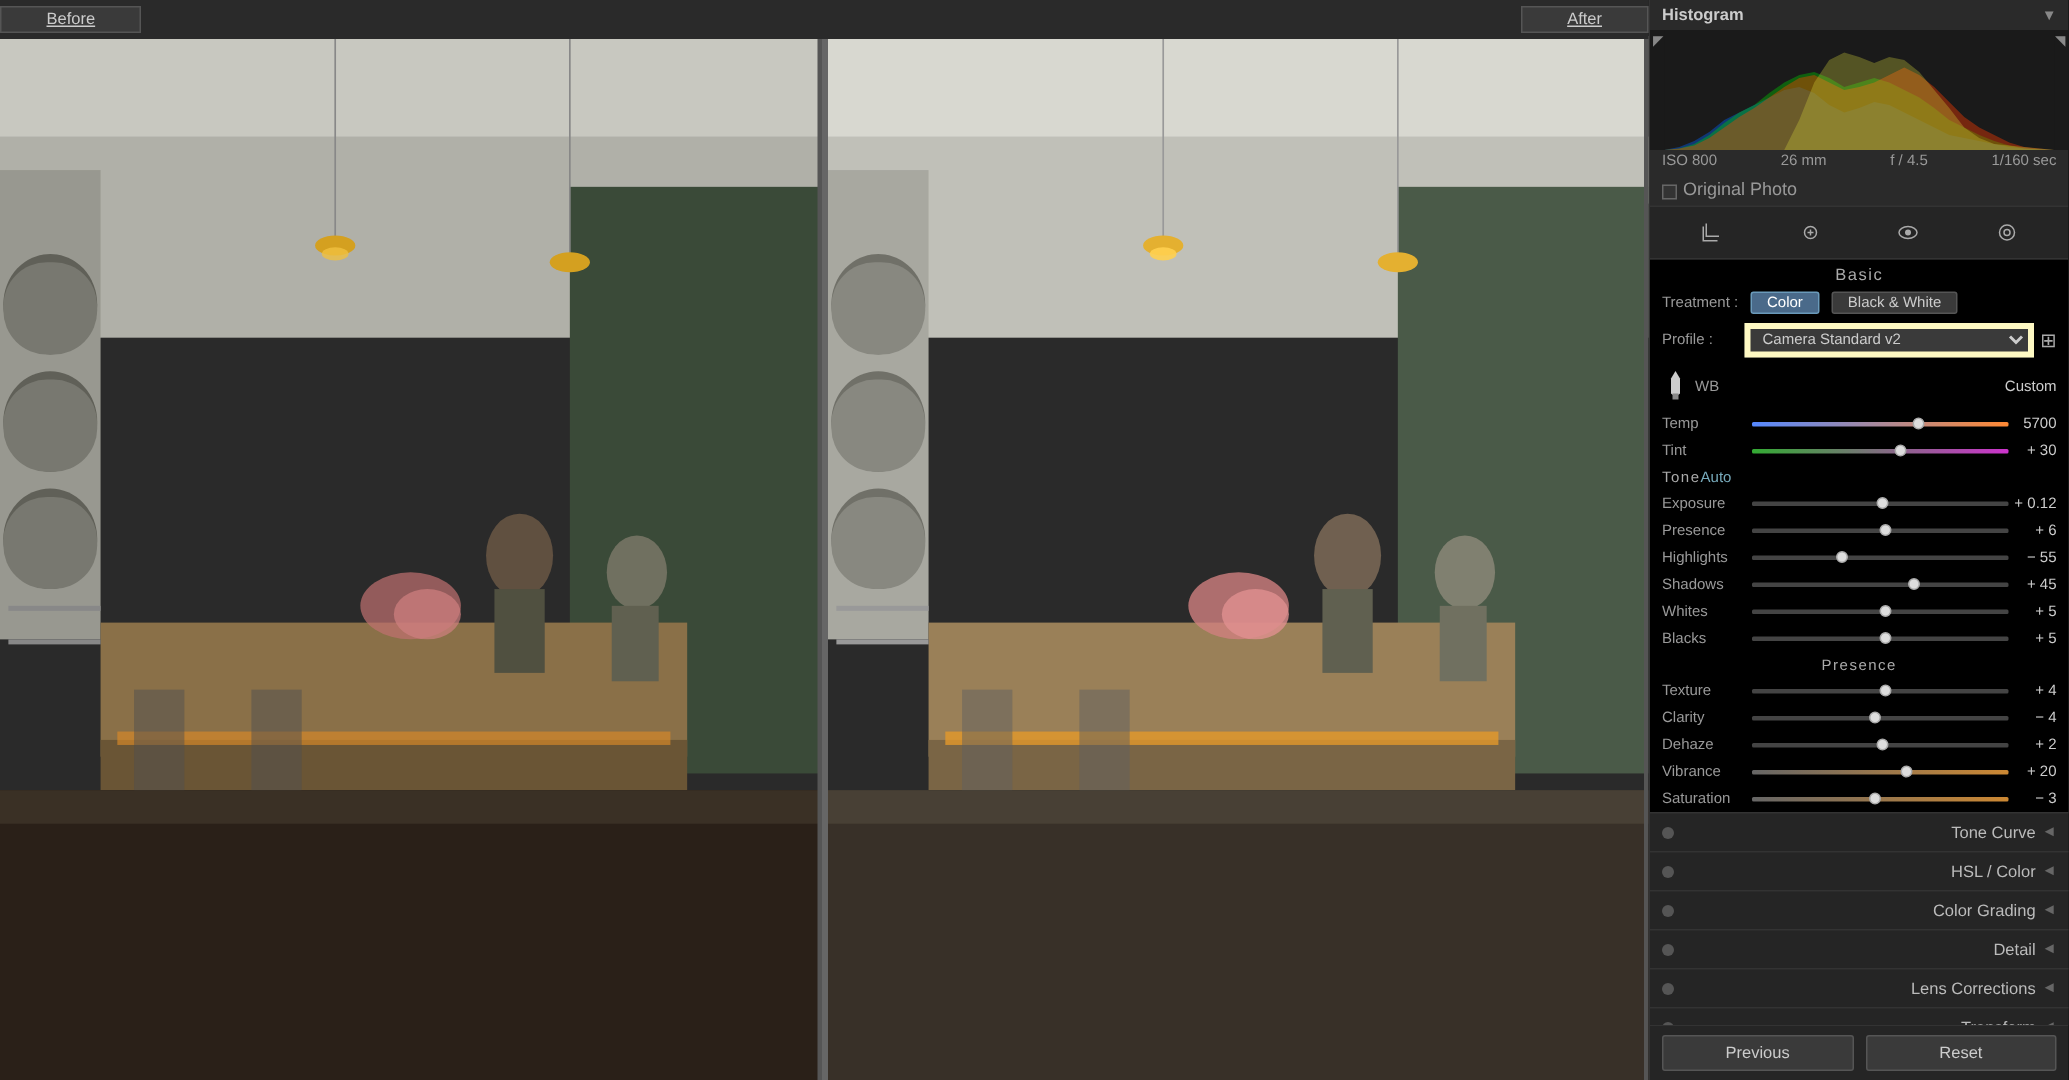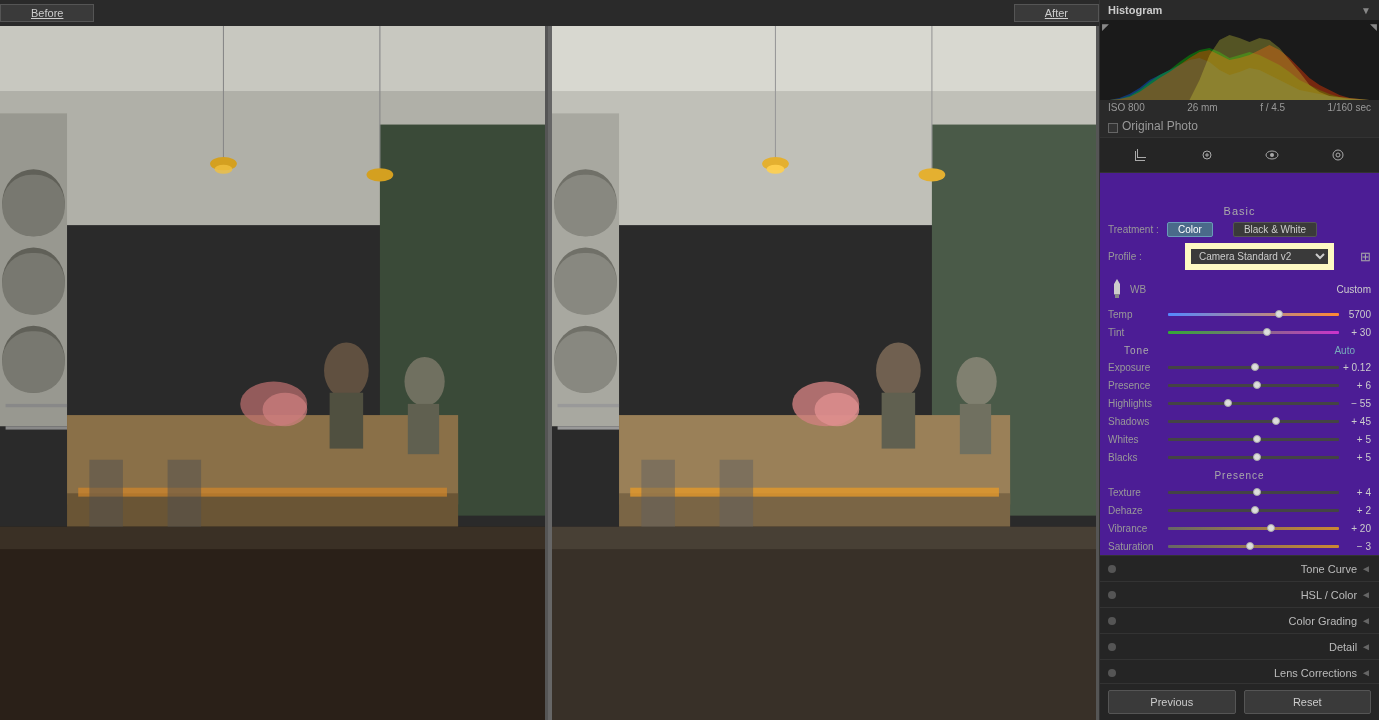--- a/index.html
+++ b/index.html
@@ -75,21 +75,21 @@
       width: 4px;
       background: #666;
       cursor: col-resize;
       position: relative;
       flex-shrink: 0;
     }
 
     
     .panel {
       width: 280px;
-      background: #4c1d95;
+      background: #000000;
       display: flex;
       flex-direction: column;
       border-left: 1px solid #333;
       overflow-y: auto;
       overflow-x: hidden;
     }
 
     
     .histogram-section {
       background: #2a2a2a;
@@ -168,40 +168,39 @@
       border-radius: 2px;
     }
 
     
     .basic-label {
       text-align: center;
       color: #aaa;
       font-size: 11px;
       padding: 4px 0 2px;
       letter-spacing: 1px;
-      margin-top: 28px;
     }
 
     
     .treatment-row {
       display: flex;
       align-items: center;
       padding: 3px 8px;
     }
 
     .row-label {
       color: #999;
       font-size: 10px;
       width: 55px;
       flex-shrink: 0;
     }
 
     .treatment-buttons {
       display: flex;
-      gap: 16px;
+      gap: 4px;
       margin-left: 4px;
     }
 
     .treatment-btn {
       padding: 1px 10px;
       font-size: 10px;
       background: #3a3a3a;
       color: #ccc;
       border: 1px solid #555;
       cursor: pointer;
@@ -215,26 +214,25 @@
     }
 
     .bw-btn {
       margin-left: 4px;
     }
 
     .profile-row {
       display: flex;
       align-items: center;
       padding: 3px 8px;
-      gap: 22px;
     }
 
     .profile-select {
       background: #3a3a3a;
-      border: 6px solid #fef9c3;
+      border: 4px solid #fef9c3;
       color: #ccc;
       font-size: 10px;
       padding: 1px 4px;
       flex: 1;
       cursor: pointer;
     }
 
     .grid-icon {
       color: #aaa;
       font-size: 13px;
@@ -269,23 +267,22 @@
     .wb-value {
       position: absolute;
       right: 8px;
       color: #ccc;
       font-size: 10px;
     }
 
     
     .section-header {
       display: flex;
-      justify-content: space-between;
-      align-items: center;
-      padding: 4px 24px 2px;
+      align-items: center;
+      padding: 4px 8px 2px;
     }
 
     .section-name {
       color: #aaa;
       font-size: 10px;
       letter-spacing: 1px;
     }
 
     .section-auto {
       color: #7ab;
@@ -712,20 +709,27 @@
     <div class="presence-header">Presence</div>
 
     <div class="slider-row">
       <span class="slider-label">Texture</span>
       <div class="slider-track">
         <div class="slider-thumb" style="left: 52%;"></div>
       </div>
       <span class="slider-value">+ 4</span>
     </div>
 
+    <div class="slider-row">
+      <span class="slider-label">Clarity</span>
+      <div class="slider-track">
+        <div class="slider-thumb" style="left: 48%;"></div>
+      </div>
+      <span class="slider-value">− 4</span>
+    </div>
 
     <div class="slider-row">
       <span class="slider-label">Dehaze</span>
       <div class="slider-track">
         <div class="slider-thumb" style="left: 51%;"></div>
       </div>
       <span class="slider-value">+ 2</span>
     </div>
 
     <div class="slider-row">

